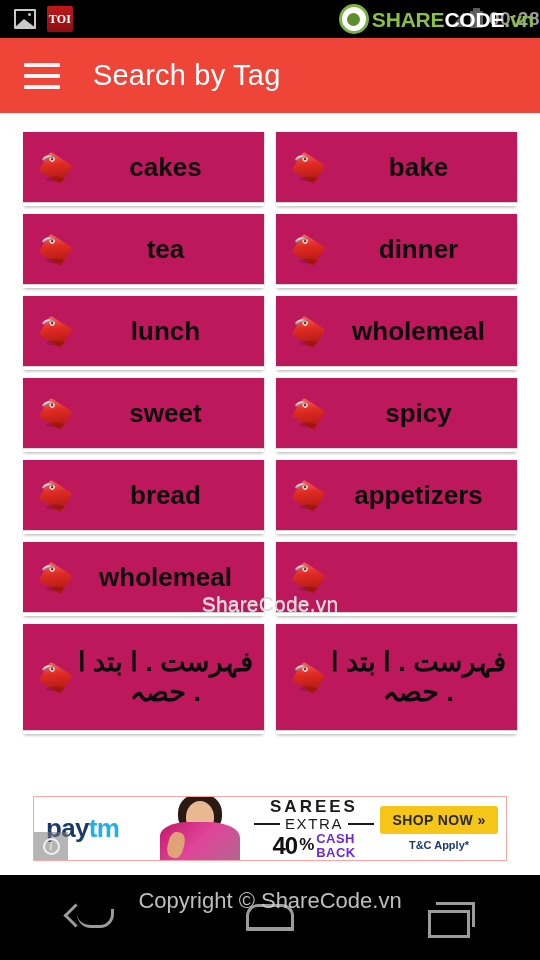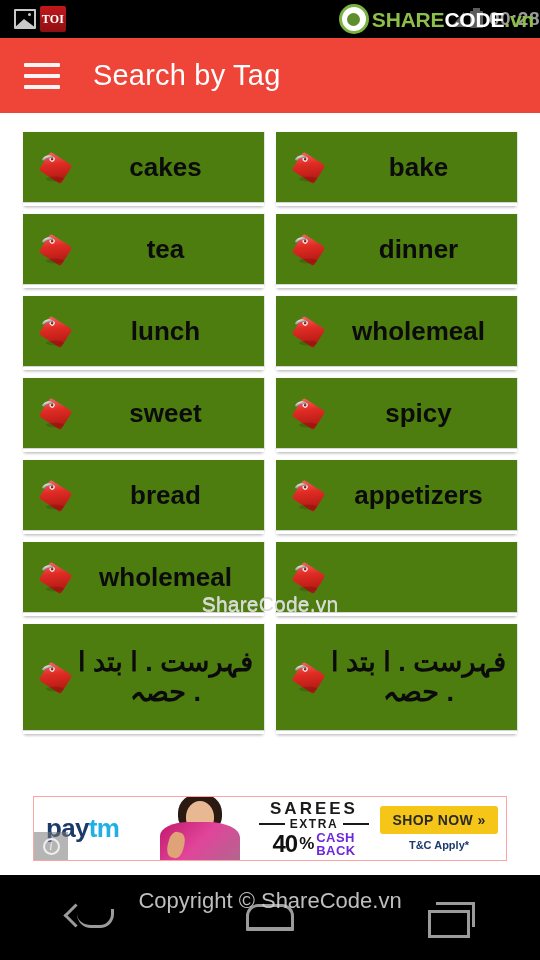--- a/index.html
+++ b/index.html
@@ -25,21 +25,21 @@
     position: absolute;
     top: 0; left: 0;
     width: 540px; height: 38px;
     background: #000000;
     display: flex;
     align-items: center;
   }
   .status-left {
     display: flex;
     align-items: center;
-    gap: 4px;
+    gap: 11px;
     padding-left: 14px;
   }
   .sb-gallery {
     width: 22px; height: 20px;
     border: 2px solid #c9c9c9;
     border-radius: 1px;
     position: relative;
     overflow: hidden;
     background: #000;
   }
@@ -186,21 +186,21 @@
   }
   .grid-row {
     display: flex;
     gap: 10px;
     margin-bottom: 10px;
   }
   .tag-card {
     flex: 1 1 0;
     min-width: 0;
     height: 72px;
-    background: #4d7c0f;
+    background: #be185d;
     border-top: 1px solid #fcfcfc;
     border-left: 1px solid #fafafa;
     border-right: 1px solid #e3e3e3;
     border-bottom: 1px solid #d7d7d7;
     box-shadow: 0 4px 0 -1px #ffffff, 0 6px 3px -2px rgba(0,0,0,.32);
     display: flex;
     align-items: center;
     cursor: pointer;
     position: relative;
   }
@@ -320,22 +320,22 @@
   }
   .ad-extra-row {
     display: flex;
     align-items: center;
     justify-content: center;
     gap: 5px;
     margin: 1px 0 1px 0;
   }
   .ad-rule { height: 2px; background: #1a1a1a; width: 26px; }
   .ad-extra {
-    font-size: 12px;
-    font-weight: bold;
+    font-size: 15px;
+    font-weight: normal;
     letter-spacing: 1.6px;
     color: #1a1a1a;
   }
   .ad-offer {
     display: flex;
     align-items: center;
     justify-content: center;
     gap: 2px;
   }
   .ad-num {

